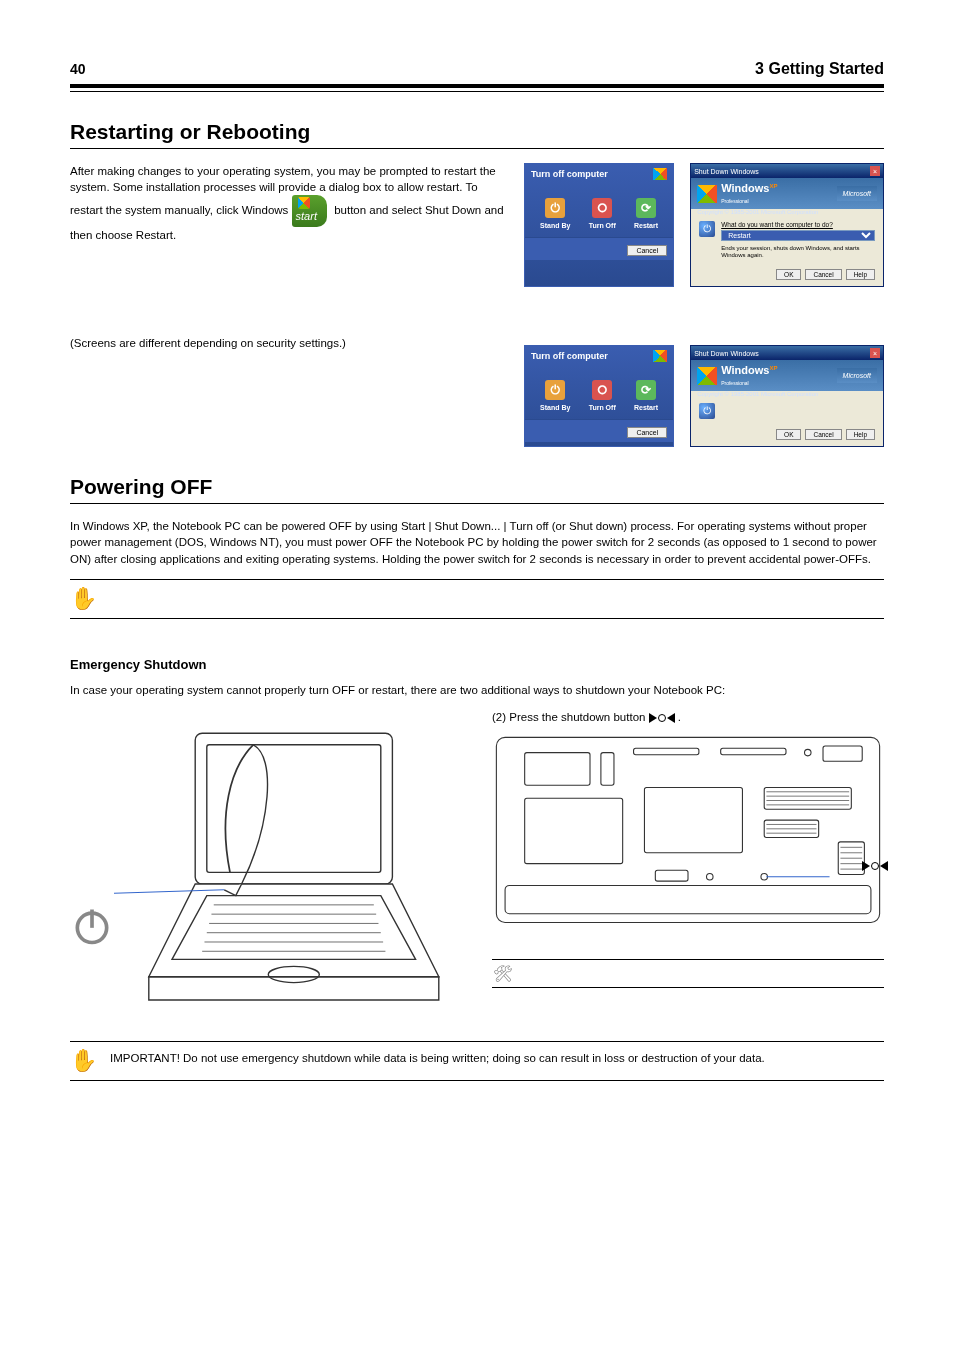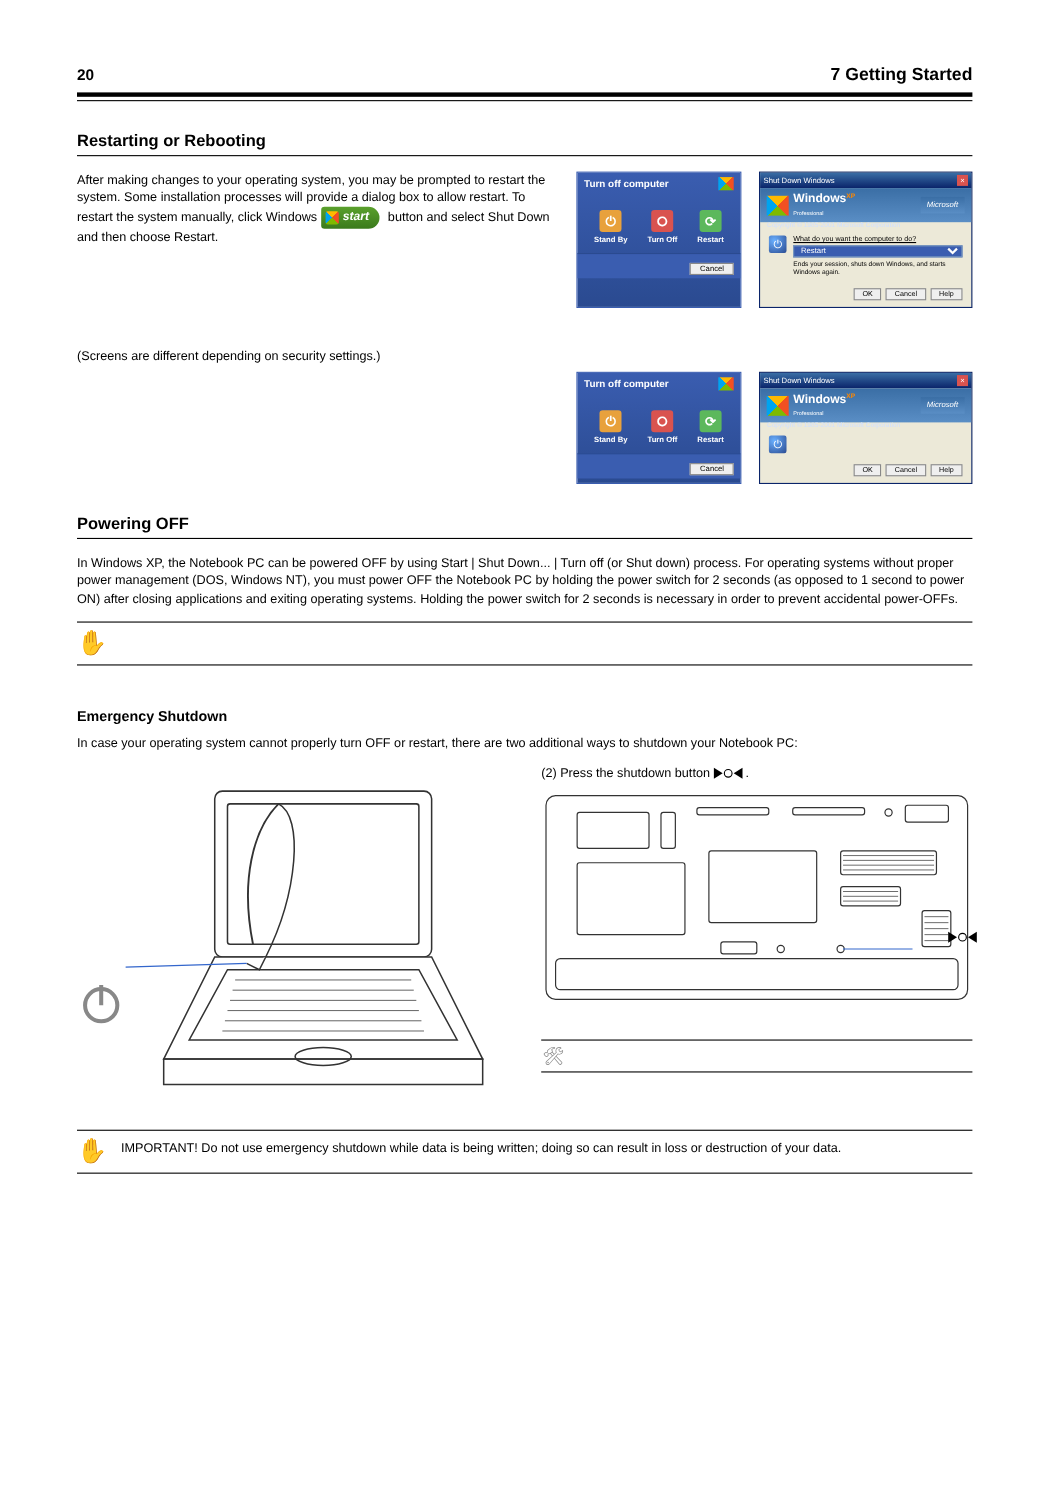--- a/index.html
+++ b/index.html
@@ -30,21 +30,21 @@
     font-size: 16px;
     font-weight: bold;
   }
   .thick-rule {
     border-top: 4px solid #000;
     border-bottom: 1px solid #000;
     height: 8px;
     margin-bottom: 28px;
   }
   h2.section-title {
-    font-size: 15px;
+    font-size: 21px;
     font-weight: bold;
     margin-bottom: 4px;
   }
   .thin-rule {
     border-bottom: 1px solid #000;
     margin-bottom: 14px;
   }
   .content-row {
     display: flex;
     gap: 20px;
@@ -60,27 +60,28 @@
   .para {
     font-size: 11.5px;
     line-height: 1.4;
     margin-bottom: 12px;
   }
   .start-btn {
     display: inline-flex;
     align-items: center;
     background: linear-gradient(#5aa02c, #3a7a1c);
     color: #fff;
-    font-weight: bold;
+    font-weight: normal;
     font-style: italic;
     font-size: 11px;
     padding: 2px 10px 2px 4px;
     border-radius: 3px 10px 10px 3px;
     margin-right: 4px;
     vertical-align: middle;
+    flex-direction: column;
   }
   .start-btn .flag {
     width: 12px; height: 12px;
     margin-right: 4px;
     background: conic-gradient(from 45deg, #f25022 0 90deg, #7fba00 90deg 180deg, #00a4ef 180deg 270deg, #ffb900 270deg 360deg);
     border-radius: 2px;
   }
   .dialogs {
     display: flex;
     gap: 16px;
@@ -329,23 +330,23 @@
     position:relative;
     margin:0 2px;
   }
   .power-circle-sm svg{width:14px;height:14px;position:absolute;top:3px;left:3px;stroke:#aaa;}
 </style>
 </head>
 <body>
 
 <div class="page">
   <div class="header-bar">
-    <div class="page-num">20</div>
+    <div class="page-num">40</div>
     <div>
-      <span class="chap">7    Getting Started</span>
+      <span class="chap">3    Getting Started</span>
     </div>
   </div>
   <div class="thick-rule"></div>
 
   <h2 class="section-title">Restarting or Rebooting</h2>
   <div class="thin-rule"></div>
   <div class="content-row">
     <div class="content-col-left">
       <div class="para">
         <span>After making changes to your operating system, you may be prompted to restart the system. Some installation processes will provide a dialog box to allow restart. To restart the system manually, click Windows </span>

